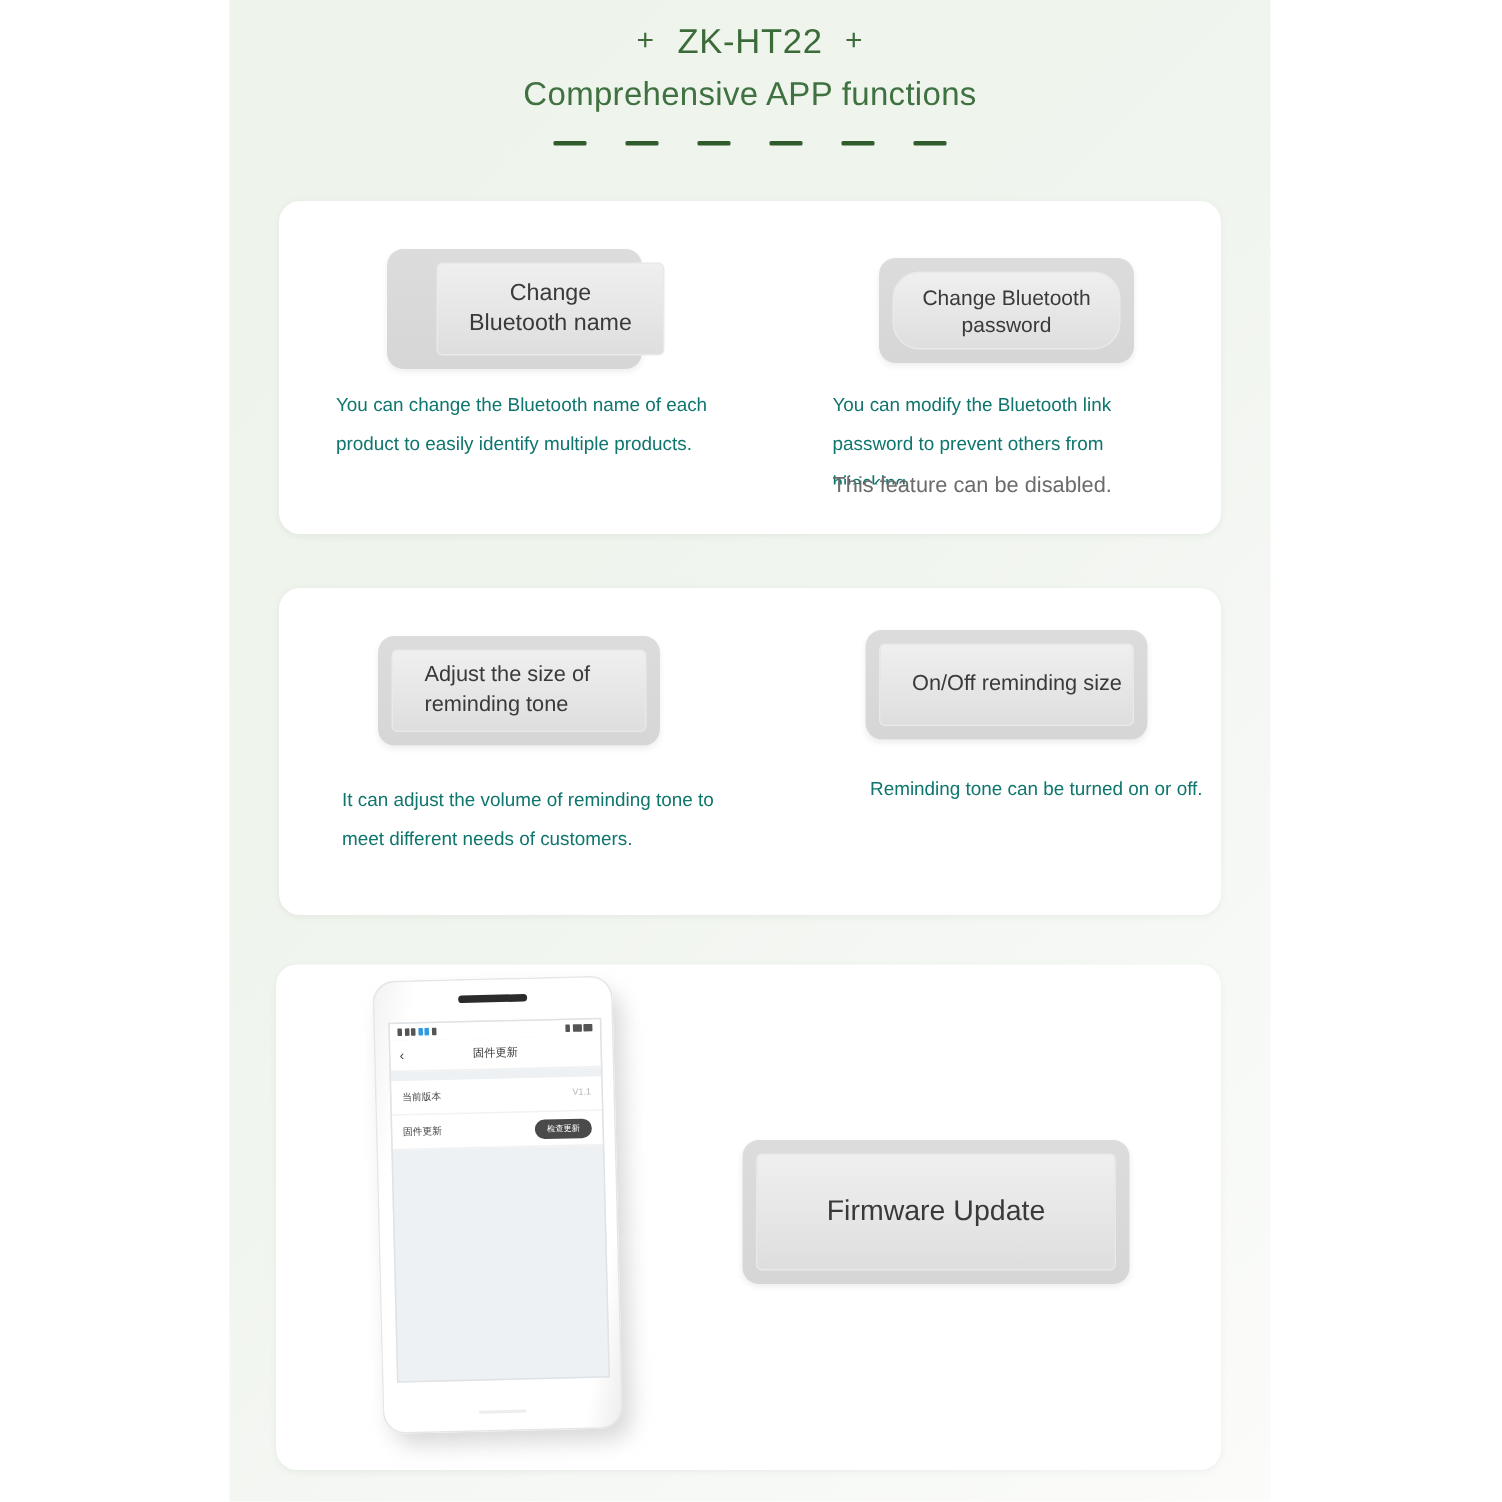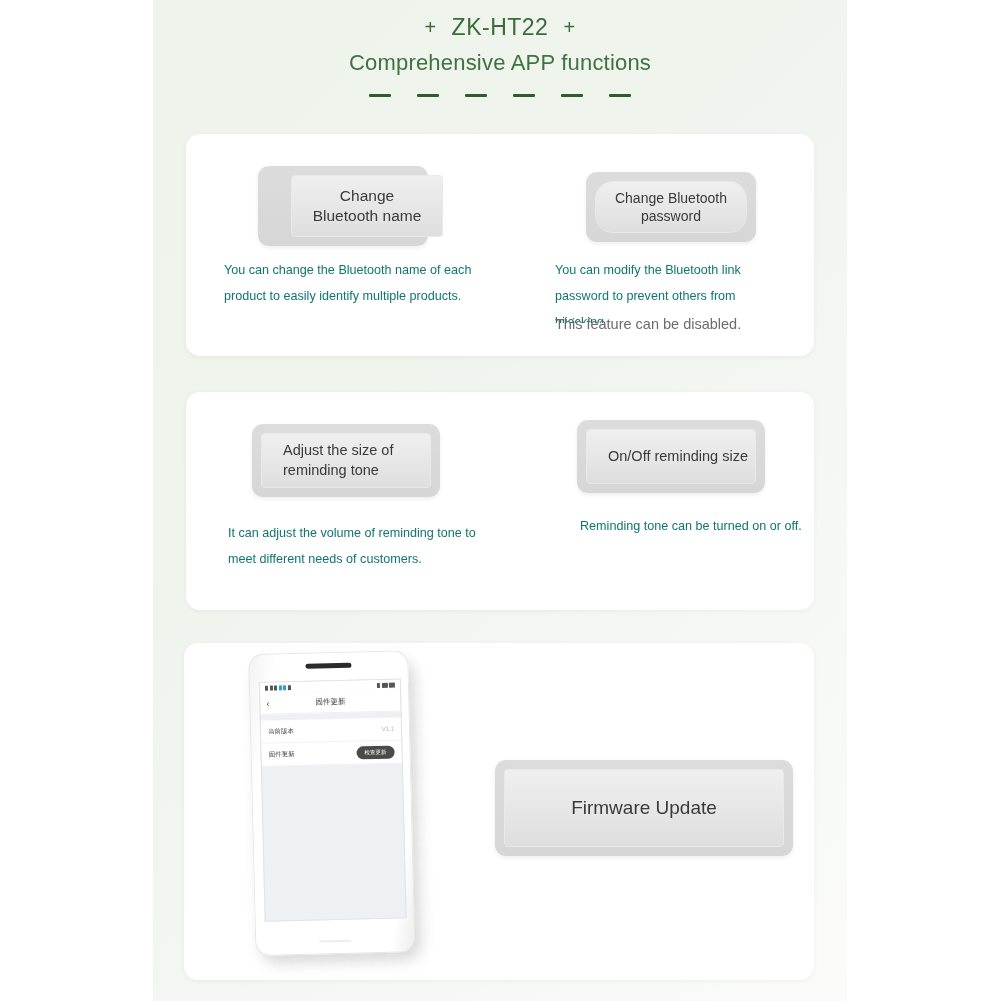--- a/index.html
+++ b/index.html
@@ -54,21 +54,21 @@
   .btn-inner.left{justify-content:flex-start;text-align:left;padding-left:21px;}
 
   #btn-name{left:258px;top:166px;width:170px;height:80px;}
   #btn-name .btn-inner{font-size:15.5px;margin-left:24px;}
   #btn-pass{left:586px;top:172px;width:170px;height:70px;}
   #btn-pass .btn-inner{font-size:14px;border-radius:18px;}
   #btn-size{left:252px;top:424px;width:188px;height:73px;}
   #btn-size .btn-inner{font-size:14.5px;}
   #btn-tone{left:577px;top:420px;width:188px;height:73px;}
   #btn-tone .btn-inner{font-size:14.5px;}
-  #btn-fw{left:495px;top:760px;width:298px;height:96px;}
+  #btn-fw{left:495px;top:760px;width:258px;height:96px;}
   #btn-fw .btn-inner{font-size:19px;}
 
   
   .desc{position:absolute;color:#0f766e;font-size:12.6px;line-height:2.05;}
   #desc1{left:224px;top:258px;width:260px;}
   #desc2{left:555px;top:258px;width:230px;}
   #desc3{left:228px;top:521px;width:270px;}
   #desc4{left:555px;top:514px;width:280px;margin-left:25px;}
 
   

